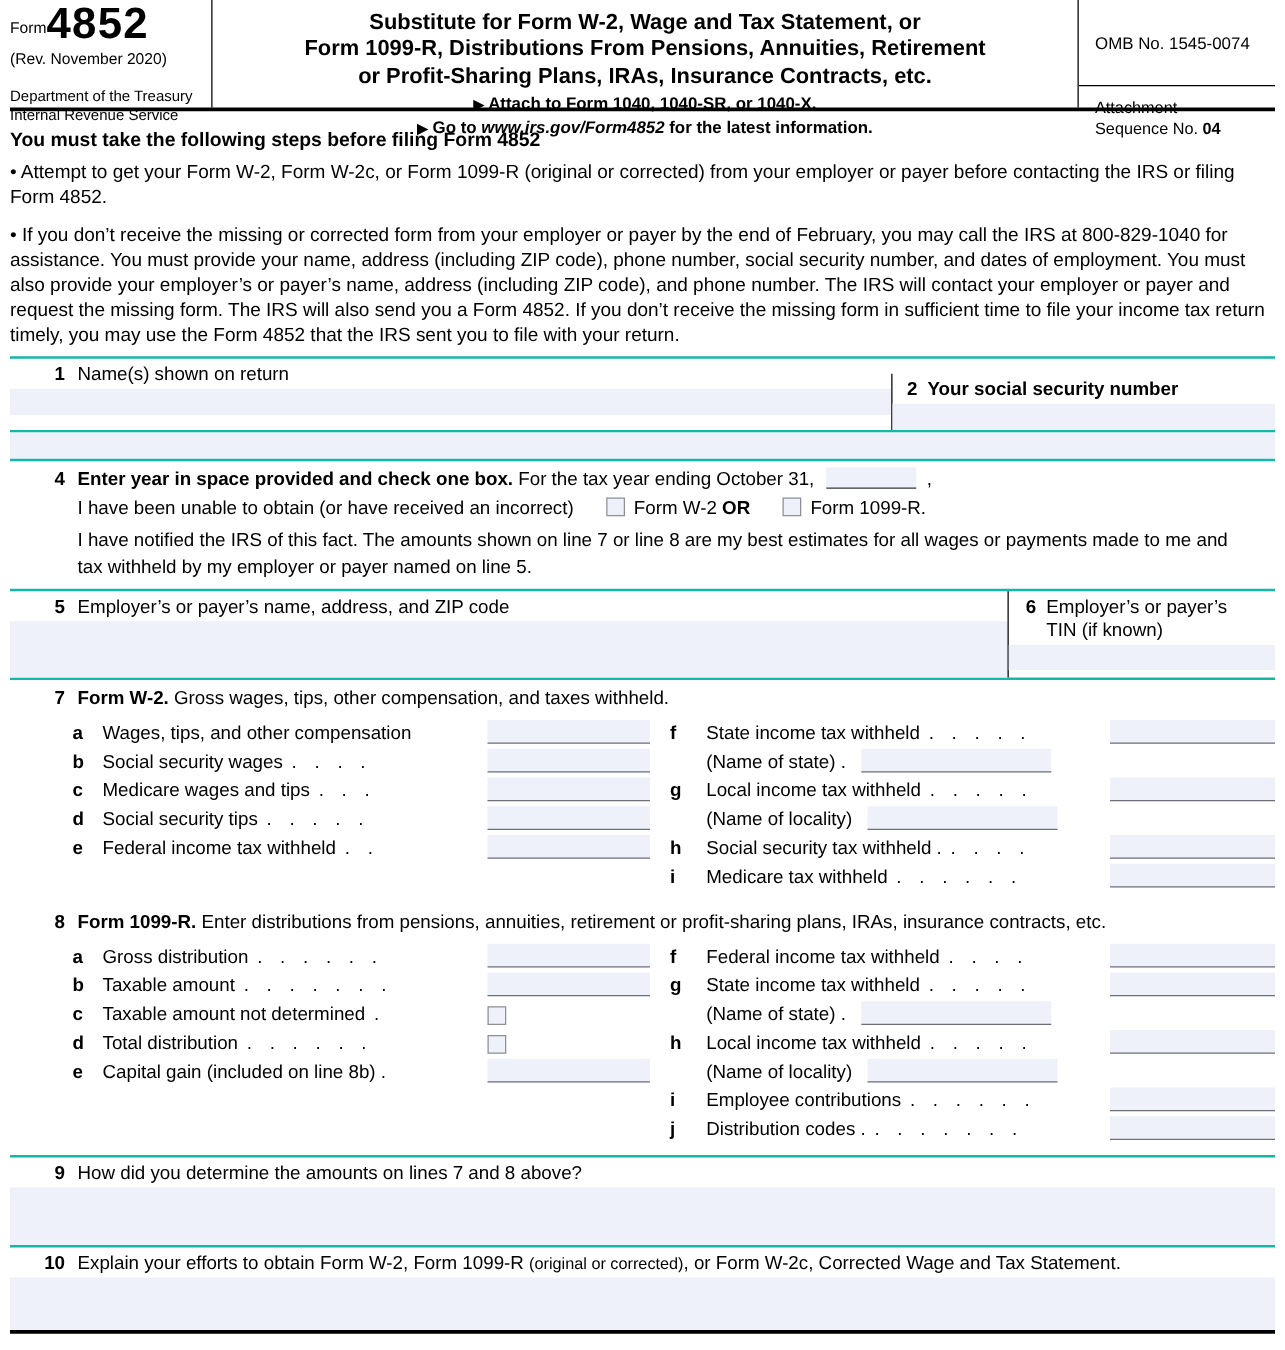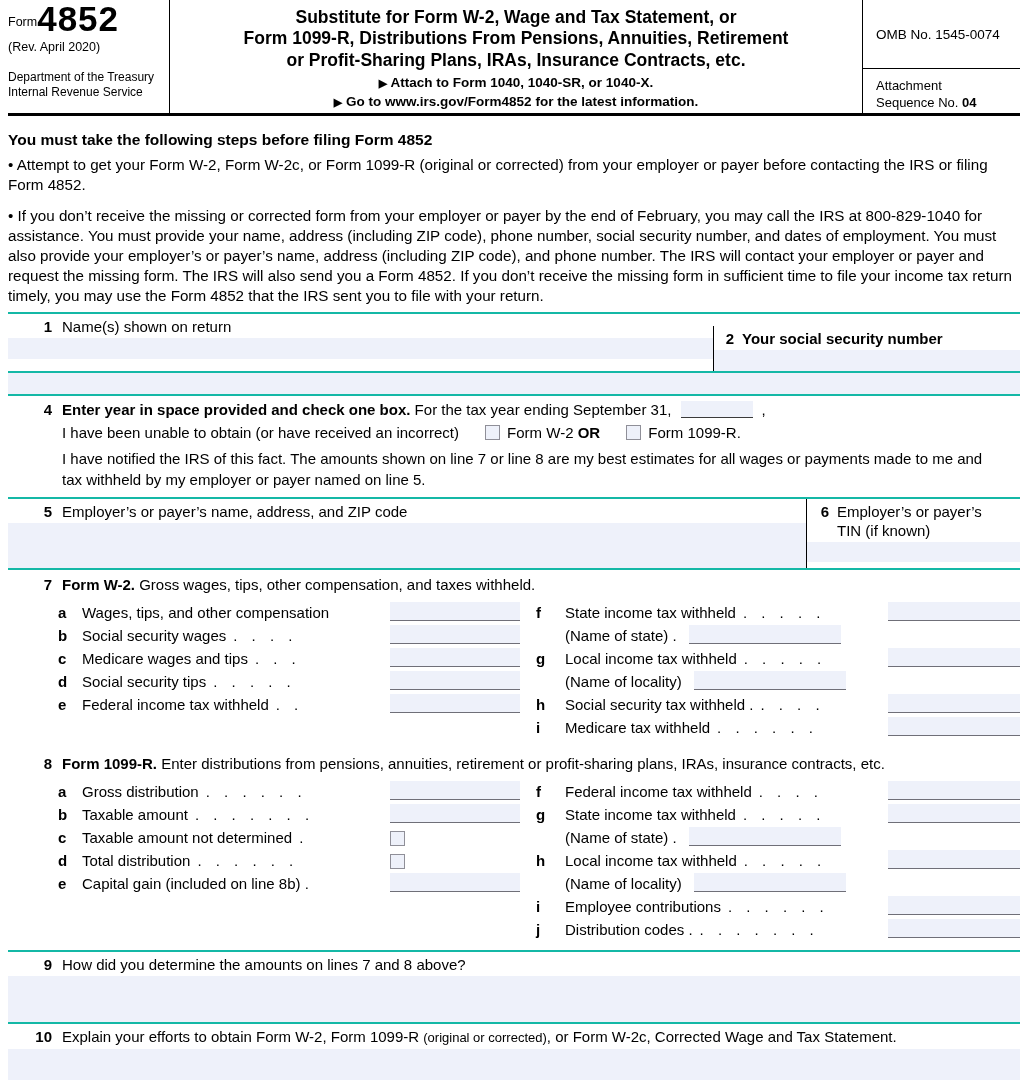--- a/index.html
+++ b/index.html
@@ -1,32 +1,32 @@
 <!DOCTYPE html>
 <html><head>
 <meta charset="utf-8">
 <style>
   * { box-sizing: border-box; margin: 0; padding: 0; }
   html,body { width:1028px; height:1080px; background:#fff; overflow:hidden; }
   body { font-family:"Liberation Sans", sans-serif; color:#000; font-size:15px; }
   .content { margin:0 8px; width:1012px; }
 
   
-  .hdr { display:flex; height:116px; border-bottom:3px solid #000;justify-content:flex-end; }
+  .hdr { display:flex; height:89px; border-bottom:3px solid #000;justify-content:flex-end; }
   .hdr-left { width:162px; border-right:1.5px solid #000; padding-top:4px; }
   .form-line { display:flex; align-items:flex-end; }
   .form-word { font-size:12.5px; padding-bottom:5px; }
   .form-num { font-size:35px; font-weight:bold; line-height:0.85; margin-left:0; letter-spacing:1px; }
   .rev { font-size:12.5px; margin-top:6px; }
   .agency { font-size:12px; margin-top:16px; line-height:1.25; }
 
   .hdr-center { flex:1; text-align:center; padding-top:7px; }
   .hdr-title { font-size:17.5px; font-weight:bold; line-height:1.22; }
   .hdr-sub { font-size:13.5px; font-weight:bold; margin-top:4px; }
-  .hdr-sub .url { }
+  .hdr-sub .url { font-style:italic; }
   .arrow { font-size:11px; }
 
   .hdr-right { width:158px; border-left:1.5px solid #000; display:flex; flex-direction:column; }
   .omb { flex:0 0 69px; display:flex; align-items:center; padding-left:13px; font-size:13.5px; border-bottom:1.5px solid #000; }
   .attach-seq { flex:1; padding:9px 0 0 13px; font-size:13px; line-height:1.3; }
 
   
   .steps { padding:2px 0 6px;margin-top:12px; }
   .steps-h { font-weight:bold; font-size:15.5px; line-height:20px; }
   .steps p { font-size:15.2px; line-height:20px; margin-top:5px; }
@@ -92,21 +92,21 @@
 <body>
 
 <div class="content">
 
   <div class="hdr">
     <div class="hdr-left">
       <div class="form-line">
         <span class="form-word">Form</span>
         <span class="form-num">4852</span>
       </div>
-      <div class="rev">(Rev. April 2020)</div>
+      <div class="rev">(Rev. November 2020)</div>
       <div class="agency">
         <div>Department of the Treasury</div>
         <div>Internal Revenue Service</div>
       </div>
     </div>
     <div class="hdr-center">
       <div class="hdr-title">
         <div>Substitute for Form W-2, Wage and Tax Statement, or</div>
         <div>Form 1099-R, Distributions From Pensions, Annuities, Retirement</div>
         <div>or Profit-Sharing Plans, IRAs, Insurance Contracts, etc.</div>
@@ -149,21 +149,21 @@
       <div class="band band-s"></div>
     </div>
   </div>
 
   <div class="row">
     <div class="band band-s"></div>
   </div>
 
   <div class="row row4">
     <div class="r4l1">
-      <span class="num">4</span><b>Enter year in space provided and check one box.</b><span> For the tax year ending September 31,</span><span class="year-field"></span><span>,</span>
+      <span class="num">4</span><b>Enter year in space provided and check one box.</b><span> For the tax year ending October 31,</span><span class="year-field"></span><span>,</span>
     </div>
     <div class="r4l2">
       <span>I have been unable to obtain (or have received an incorrect)</span>
       <span class="checkbox cb-gap2"></span><span>Form W-2 </span><b>OR</b>
       <span class="checkbox cb-gap2"></span><span>Form 1099-R.</span>
     </div>
     <div class="r4l3">I have notified the IRS of this fact. The amounts shown on line 7 or line 8 are my best estimates for all wages or payments made to me and tax withheld by my employer or payer named on line 5.</div>
   </div>
 
   <div class="row row56">

